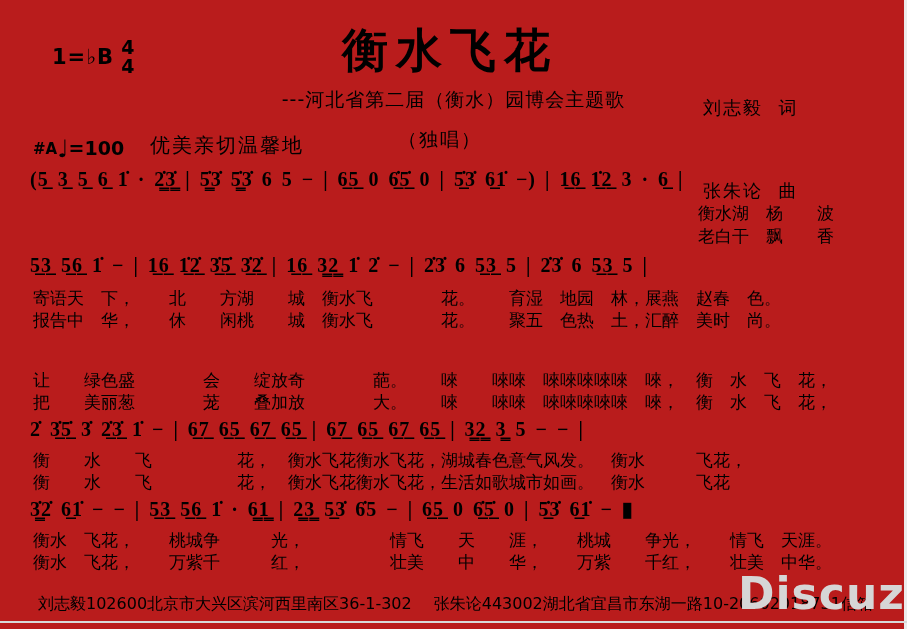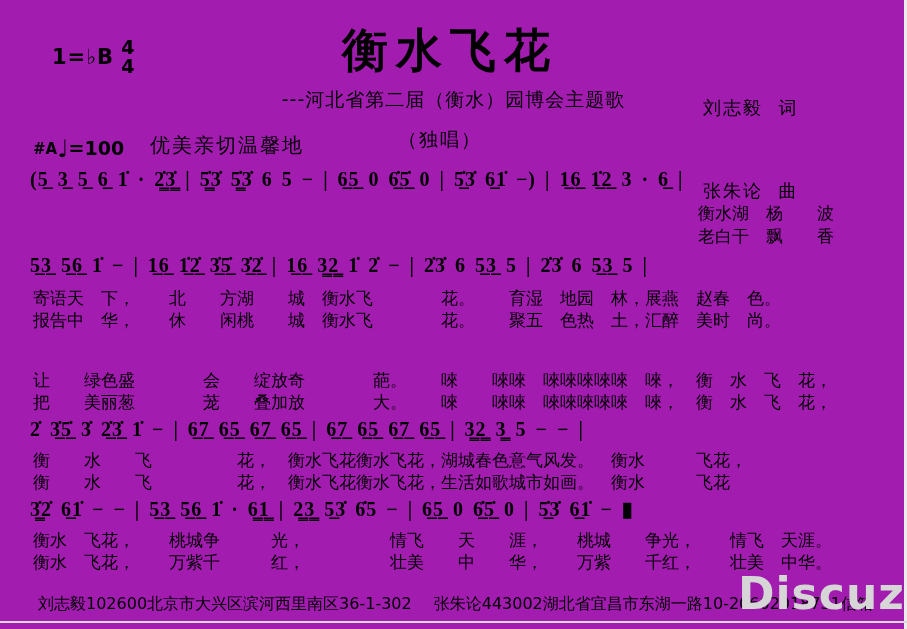--- a/index.html
+++ b/index.html
@@ -1,20 +1,20 @@
 <!DOCTYPE html>
 <html><head>
 <meta charset="utf-8">
 <title>衡水飞花</title>
 <style>
   html,body{margin:0;padding:0;background:#ffffff;}
   .page{
     position:relative;
     width:907px;height:629px;
-    background:#a21caf;
+    background:#b91c1c;
     color:#000;
     font-family:"DejaVu Sans","Liberation Sans",sans-serif;
     overflow:hidden;
   }
   
   .keysig{
     position:absolute;left:52px;top:38px;
     display:flex;align-items:center;gap:7px;
     font-size:21px;font-weight:bold;letter-spacing:1px;
   }

